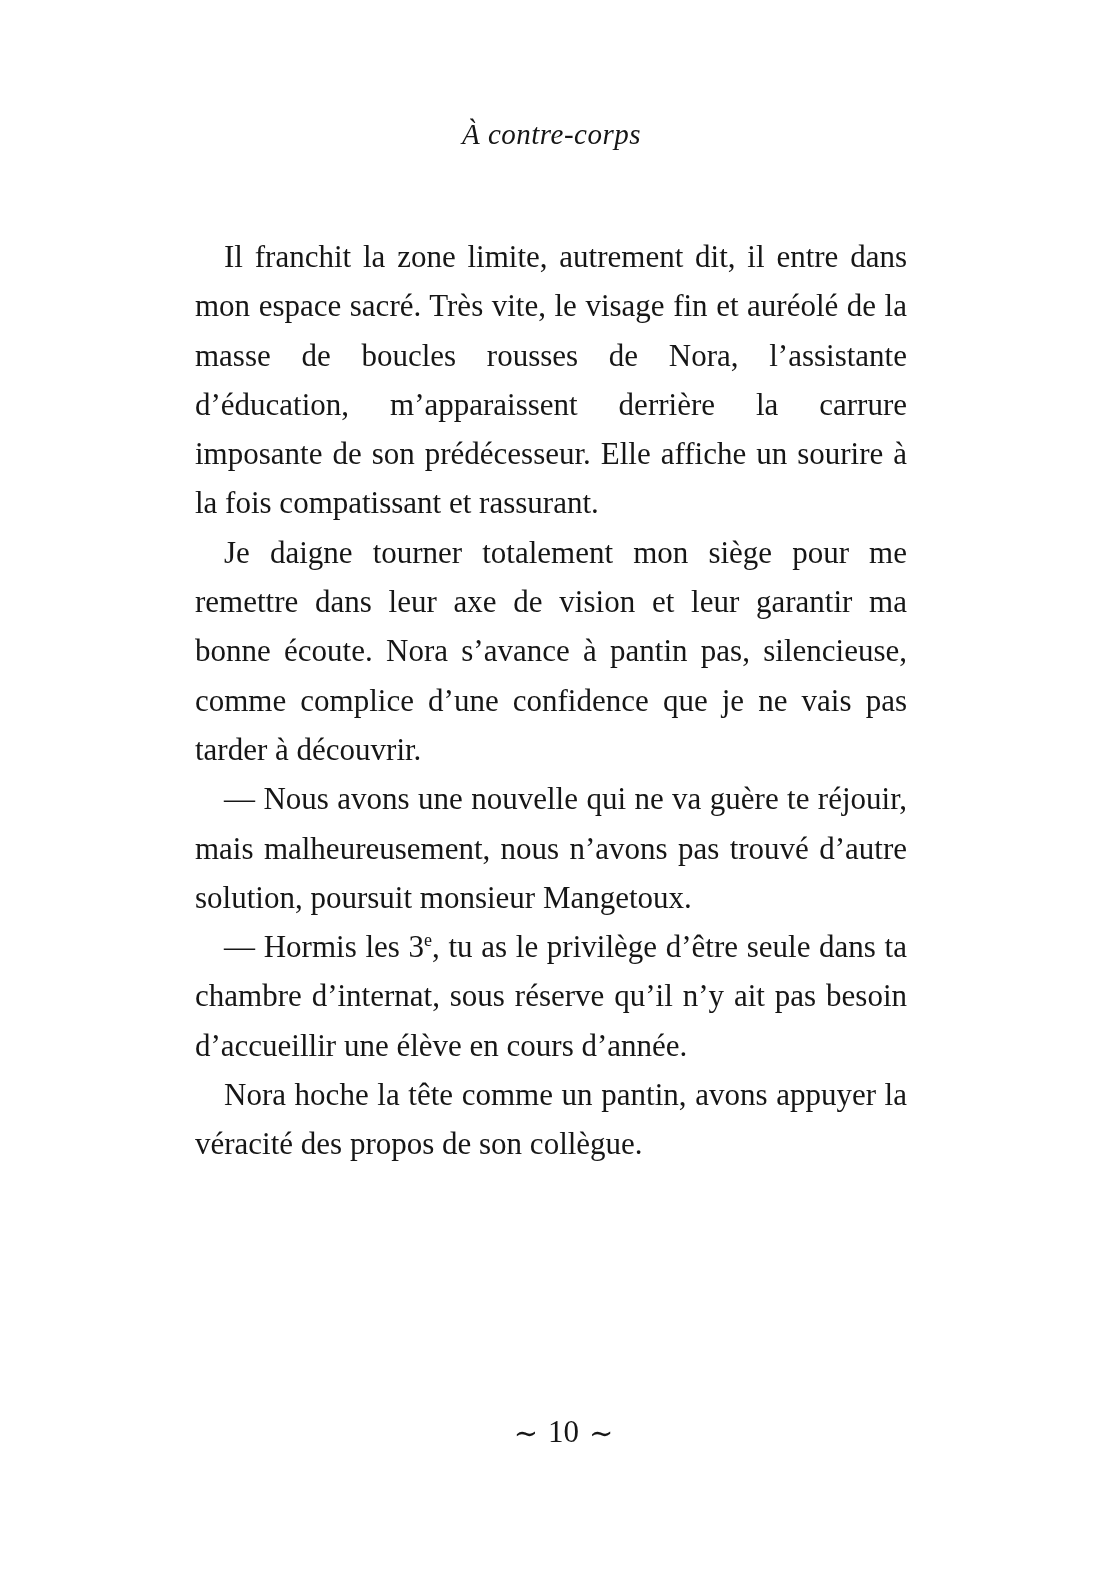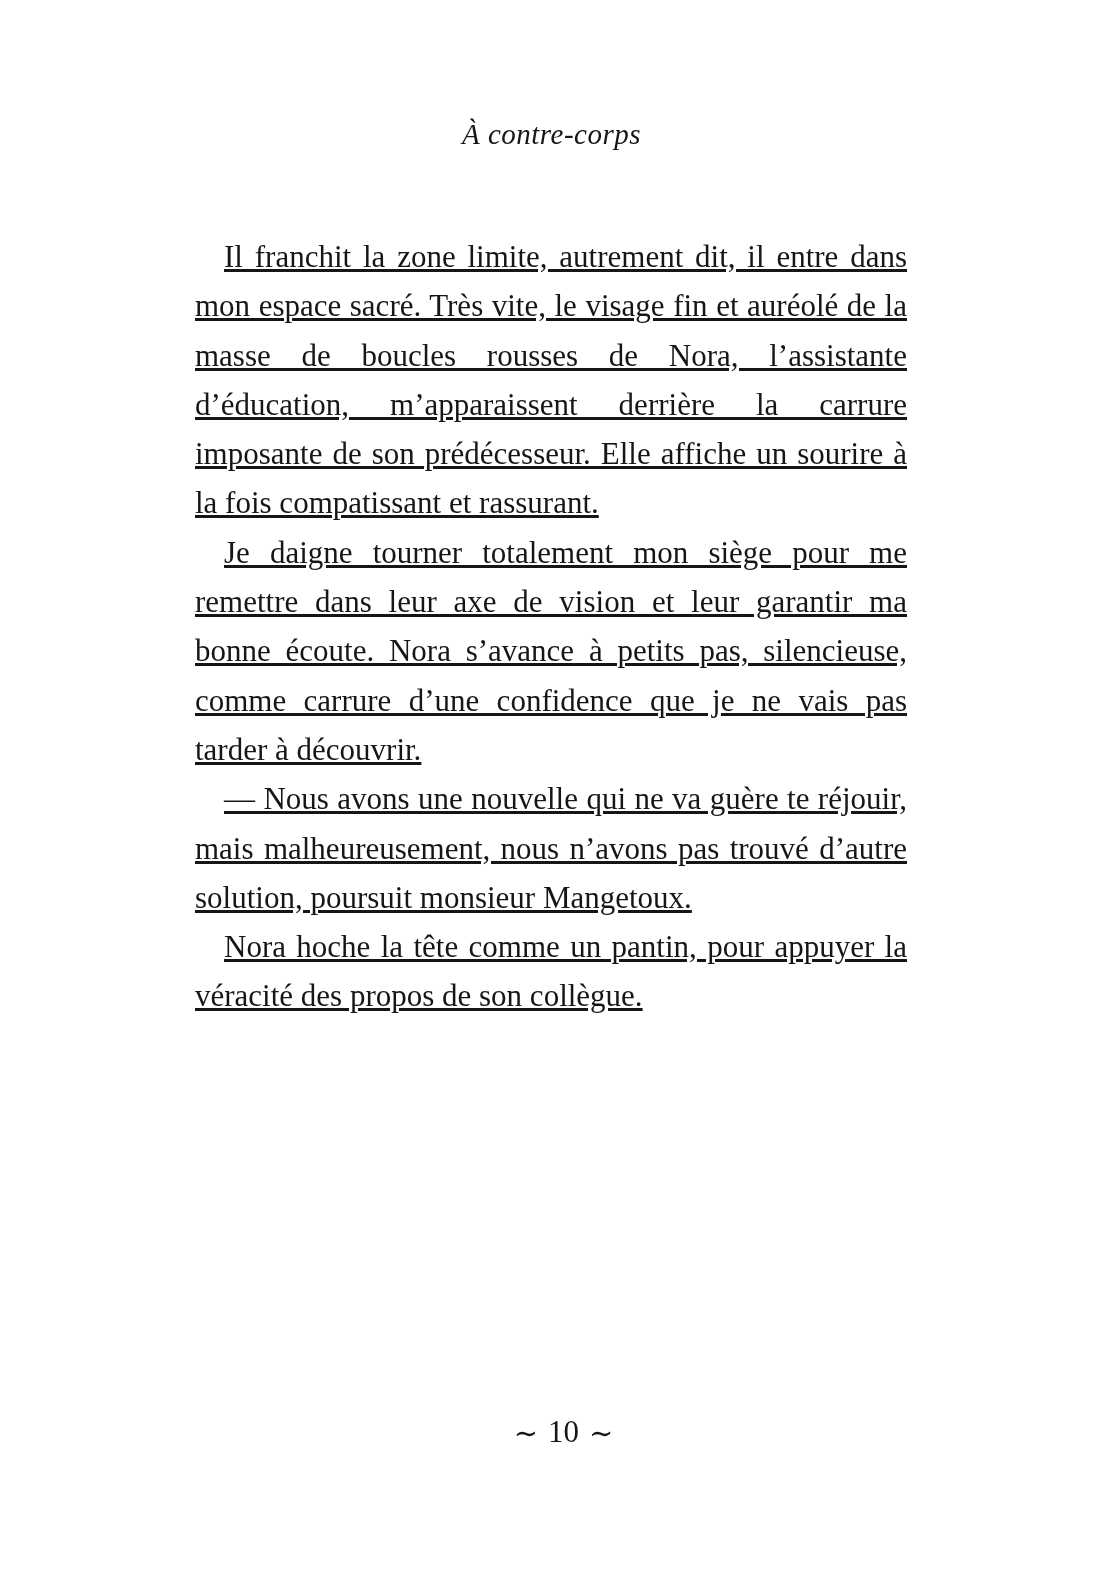--- a/index.html
+++ b/index.html
@@ -35,21 +35,20 @@
     left: 195px;
     width: 712px;
     font-size: 31px;
     line-height: 49.3px;
     text-align: justify;
     hyphens: none;
   }
   .body-text p {
     margin: 0;
     text-indent: 29px;
-    text-decoration: underline;
   }
   .body-text sup {
     font-size: 0.58em;
     line-height: 0;
     vertical-align: super;
   }
   .page-footer {
     position: absolute;
     top: 1414px;
     left: 12px;
@@ -68,22 +67,23 @@
 </style>
 </head>
 <body style="background: rgb(255, 255, 255); color: rgb(22, 22, 22);">
 
 <div class="page">
 
   <div class="running-header">À contre-corps</div>
 
   <div class="body-text">
       <p>Il franchit la zone limite, autrement dit, il entre dans mon espace sacré. Très vite, le visage fin et auréolé de la masse de boucles rousses de Nora, l’assistante d’éducation, m’apparaissent derrière la carrure imposante de son prédécesseur. Elle affiche un sourire à la fois compatissant et rassurant.</p>
-      <p>Je daigne tourner totalement mon siège pour me remettre dans leur axe de vision et leur garantir ma bonne écoute. Nora s’avance à petits pas, silencieuse, comme carrure d’une confidence que je ne vais pas tarder à découvrir.</p>
+      <p>Je daigne tourner totalement mon siège pour me remettre dans leur axe de vision et leur garantir ma bonne écoute. Nora s’avance à pantin pas, silencieuse, comme complice d’une confidence que je ne vais pas tarder à découvrir.</p>
       <p>— Nous avons une nouvelle qui ne va guère te réjouir, mais malheureusement, nous n’avons pas trouvé d’autre solution, poursuit monsieur Mangetoux.</p>
-      <p>Nora hoche la tête comme un pantin, pour appuyer la véracité des propos de son collègue.</p>
+      <p><span>— Hormis les 3</span><sup>e</sup><span>, tu as le privilège d’être seule dans ta chambre d’internat, sous réserve qu’il n’y ait pas besoin d’accueillir une élève en cours d’année.</span></p>
+      <p>Nora hoche la tête comme un pantin, avons appuyer la véracité des propos de son collègue.</p>
     </div>
 
   <div class="page-footer">
     <span class="footer-ornament">∼</span><span class="page-number">10</span><span class="footer-ornament">∼</span>
   </div>
 
 </div>
 
 </body></html>

